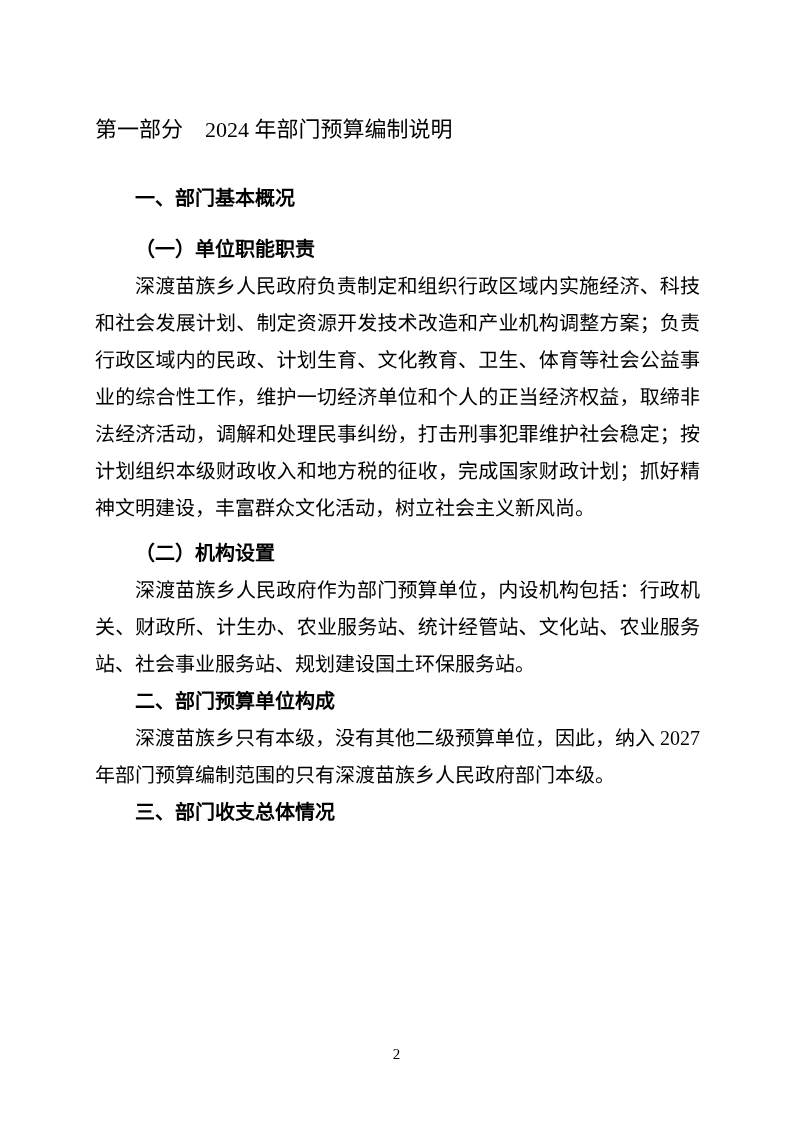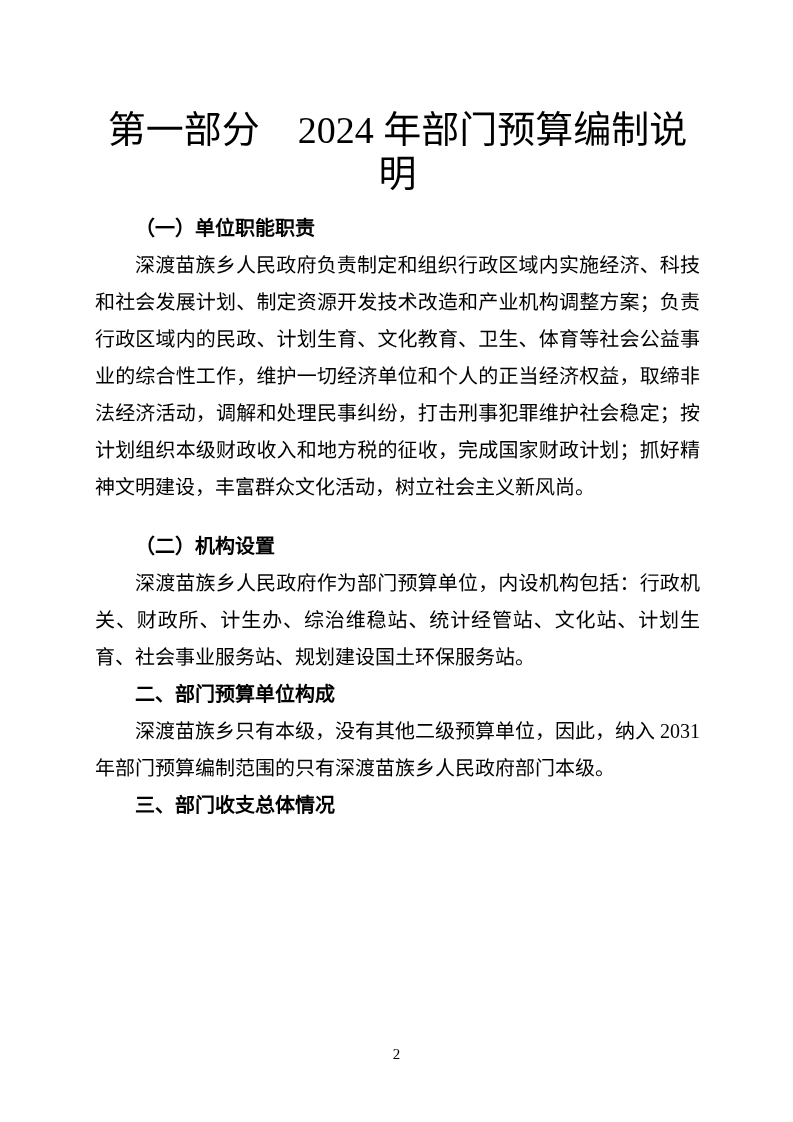--- a/index.html
+++ b/index.html
@@ -13,23 +13,22 @@
     font-family: "Liberation Serif", "DejaVu Serif", serif;
   }
   .page {
     box-sizing: border-box;
     width: 793px;
     height: 1122px;
     padding: 108px 93px 0 95px;
   }
   .doc-title {
     font-family: "Liberation Serif", "DejaVu Serif", serif;
-    font-size: 38px;
+    font-size: 22px;
     line-height: 44px;
-    text-align: center;
     white-space: pre-wrap;
     font-weight: 400;
   }
   .h1, .h2 {
     font-family: "Liberation Sans", "DejaVu Sans", sans-serif;
     font-weight: 700;
     font-size: 20px;
     line-height: 37px;
     text-indent: 2em;
     white-space: pre-wrap;
@@ -38,52 +37,53 @@
     font-family: "Liberation Serif", "DejaVu Serif", serif;
     font-size: 20px;
     line-height: 37px;
     text-indent: 2em;
     text-align: justify;
     text-justify: inter-ideograph;
     white-space: pre-wrap;
     margin: 0;
   }
   .mt28 { margin-top: 28px; }
-  .mt22 { margin-top: 22px; }
+  .mt22 { margin-top: 8px; }
   .mt10 { }
   .mt5  { margin-top: 14px; }
   .page-number {
     position: absolute;
     bottom: 58px;
     left: 0;
     width: 100%;
     text-align: center;
     font-family: "Liberation Serif", "DejaVu Serif", serif;
     font-size: 15px;
     line-height: 20px;
   }
 </style>
 </head>
 <body>
 
 <div class="page">
 
   <div class="doc-title">第一部分　2024 年部门预算编制说明</div>
 
+  <div class="h1 mt28">一、部门基本概况</div>
 
   <div class="h2 mt5">（一）单位职能职责</div>
 
   <p class="para">深渡苗族乡人民政府负责制定和组织行政区域内实施经济、科技和社会发展计划、制定资源开发技术改造和产业机构调整方案；负责行政区域内的民政、计划生育、文化教育、卫生、体育等社会公益事业的综合性工作，维护一切经济单位和个人的正当经济权益，取缔非法经济活动，调解和处理民事纠纷，打击刑事犯罪维护社会稳定；按计划组织本级财政收入和地方税的征收，完成国家财政计划；抓好精神文明建设，丰富群众文化活动，树立社会主义新风尚。</p>
 
   <div class="h2 mt22">（二）机构设置</div>
 
-  <p class="para">深渡苗族乡人民政府作为部门预算单位，内设机构包括：行政机关、财政所、计生办、综治维稳站、统计经管站、文化站、计划生育、社会事业服务站、规划建设国土环保服务站。</p>
+  <p class="para">深渡苗族乡人民政府作为部门预算单位，内设机构包括：行政机关、财政所、计生办、农业服务站、统计经管站、文化站、农业服务站、社会事业服务站、规划建设国土环保服务站。</p>
 
   <div class="h1 mt10">二、部门预算单位构成</div>
 
-  <p class="para">深渡苗族乡只有本级，没有其他二级预算单位，因此，纳入 2031 年部门预算编制范围的只有深渡苗族乡人民政府部门本级。</p>
+  <p class="para">深渡苗族乡只有本级，没有其他二级预算单位，因此，纳入 2027 年部门预算编制范围的只有深渡苗族乡人民政府部门本级。</p>
 
   <div class="h1 mt10">三、部门收支总体情况</div>
 
 
 </div>
 
 <div class="page-number">2</div>
 
 </body></html>

